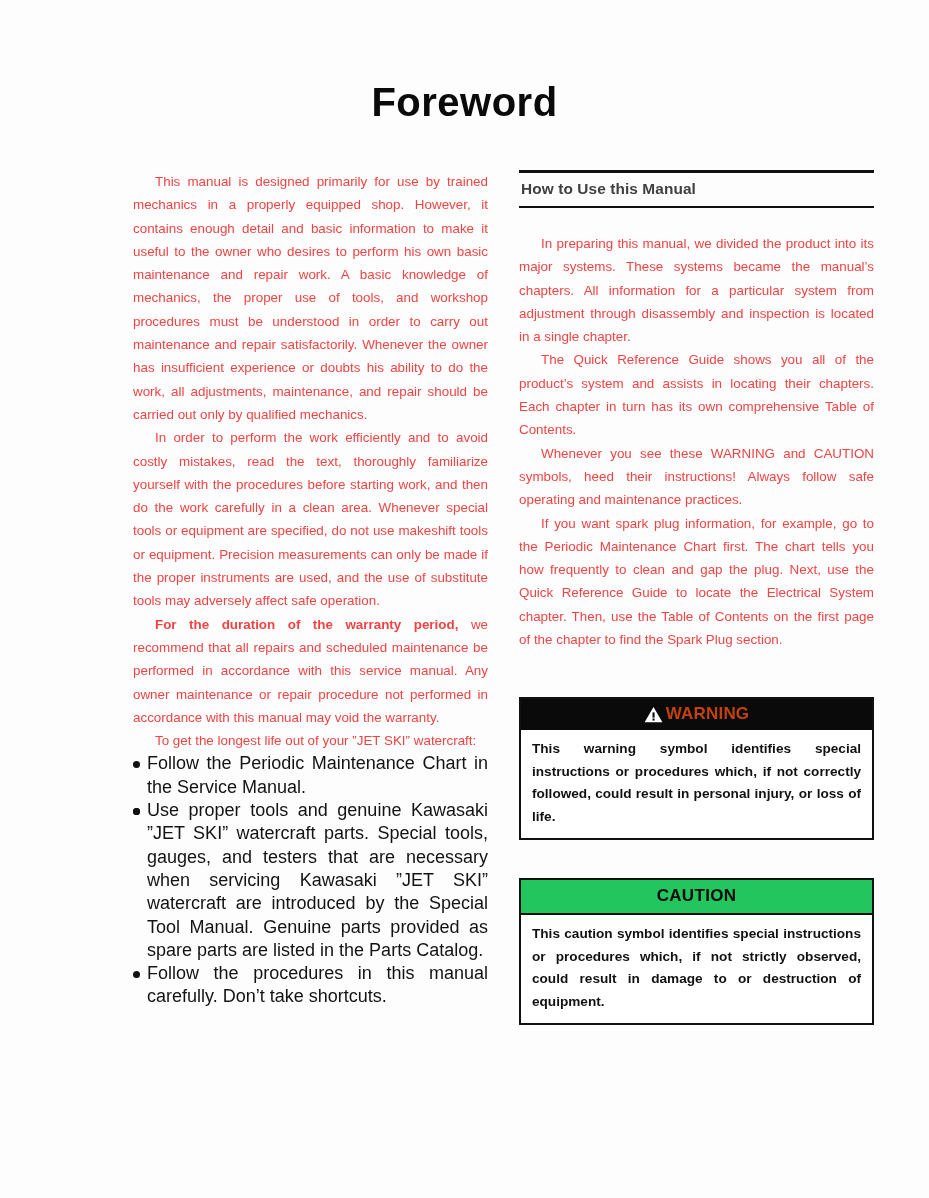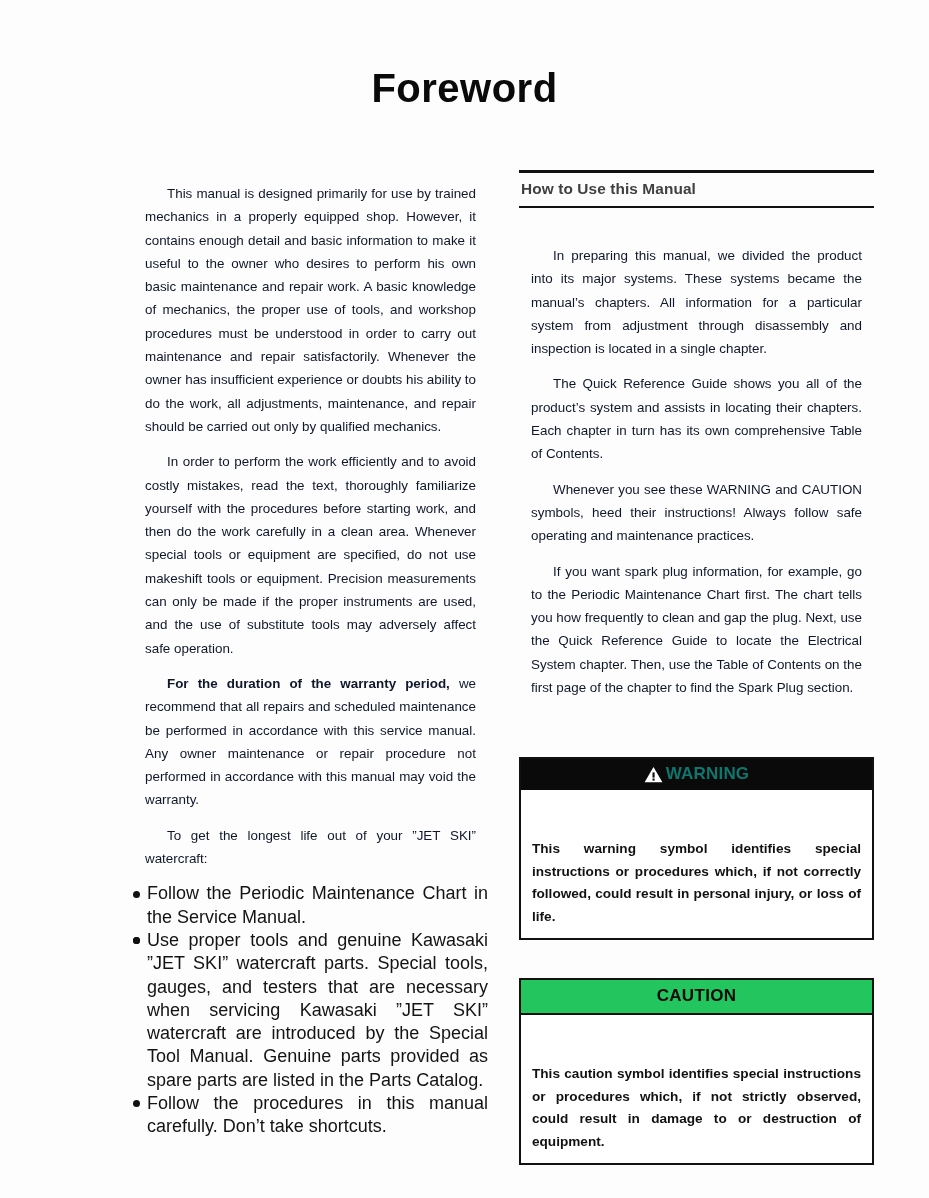--- a/index.html
+++ b/index.html
@@ -19,21 +19,21 @@
   .page {
     position: relative;
     width: 929px;
     height: 1198px;
     box-sizing: border-box;
   }
 
   
   .page-title {
     position: absolute;
-    top: 66px;
+    top: 80px;
     left: 0;
     width: 929px;
     text-align: center;
     font-size: 40px;
     font-weight: bold;
     letter-spacing: 0.5px;
     color: #0a0a0a;
   }
 
   
@@ -49,22 +49,22 @@
     width: 355px;
     flex: 0 0 355px;
   }
 
   
   .para {
     font-size: 13.4px;
     line-height: 23.3px;
     text-align: justify;
     text-justify: inter-word;
-    margin: 12px;
-    color: #0f172a;
+    margin: 0;
+    color: #ef4444;
   }
   .para.indent {
     text-indent: 22px;
   }
   .para .lead-bold {
     font-weight: bold;
   }
 
   
   .bullets {
@@ -109,21 +109,21 @@
   }
 
   
   .alert-box {
     border: 2.5px solid #111111;
     background: #ffffff;
     box-sizing: border-box;
   }
   .alert-head-warning {
     background: #0a0a0a;
-    color: #0f766e;
+    color: #c2410c;
     text-align: center;
     font-size: 17px;
     font-weight: bold;
     padding: 5px 0 6px 0;
     letter-spacing: 0.2px;
     display: flex;
     align-items: center;
     justify-content: center;
     gap: 3px;
   }
@@ -147,21 +147,20 @@
     font-size: 13.6px;
     line-height: 22.5px;
     font-weight: bold;
     text-align: justify;
     text-justify: inter-word;
     padding: 8px 11px 10px 11px;
     color: #111111;
   }
   .alert-body > span {
     display: block;
-    margin-top: 40px;
   }
 
   .spacer-24 { height: 24px; }
   .spacer-38 { height: 38px; }
   .spacer-46 { height: 46px; }
 </style>
 </head>
 <body>
 
 <div class="page">

